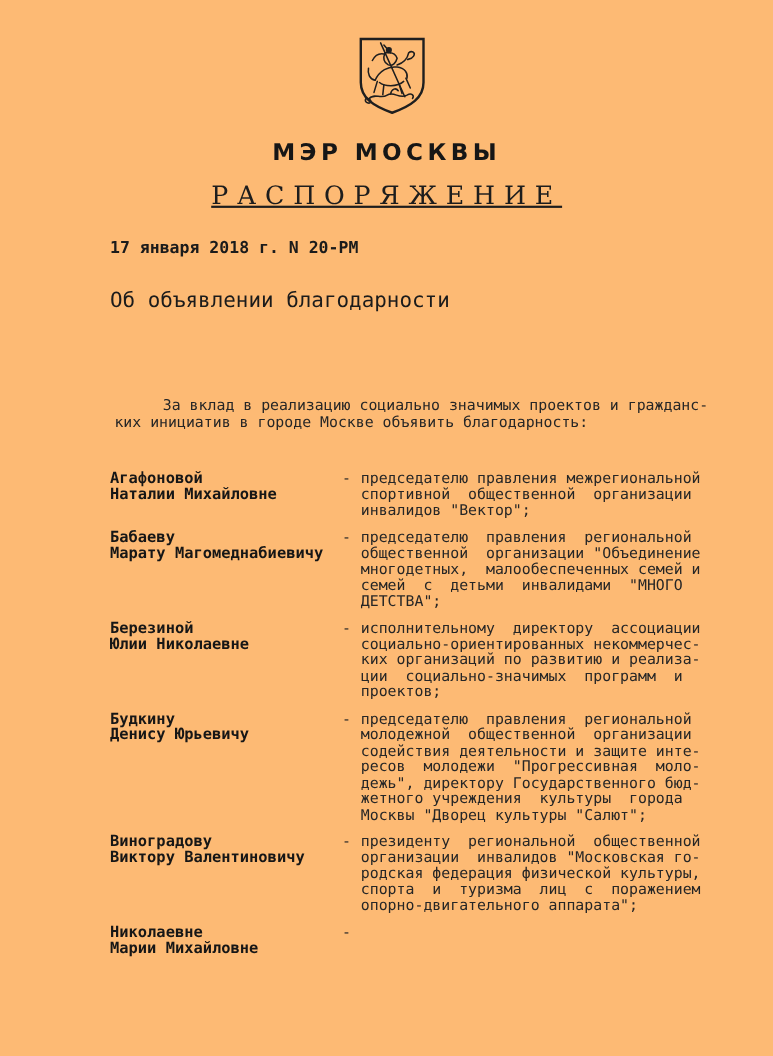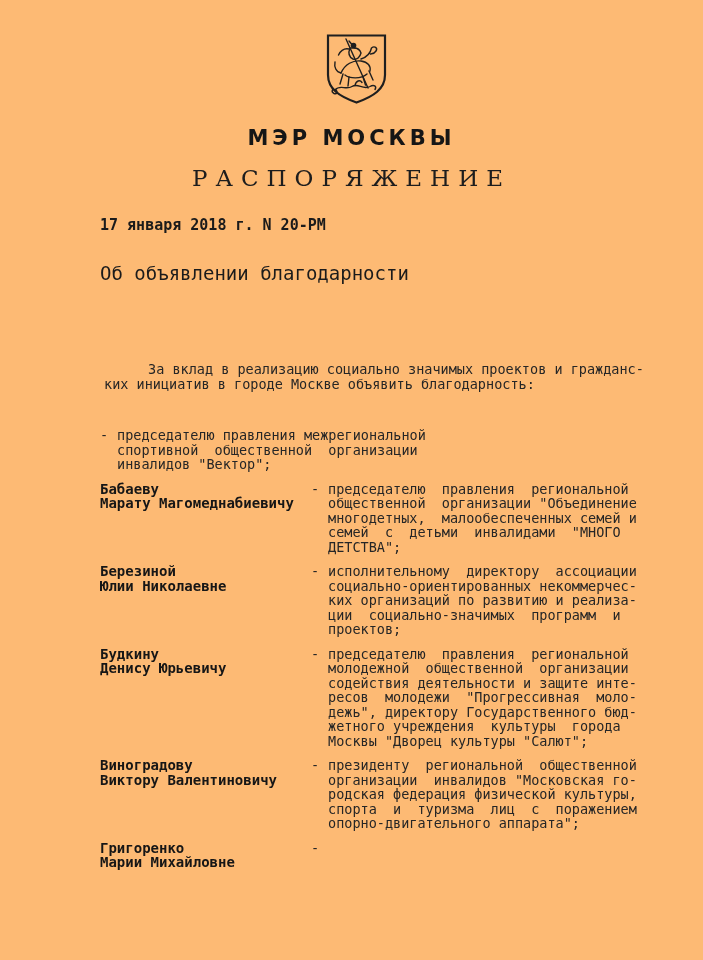--- a/index.html
+++ b/index.html
@@ -28,20 +28,21 @@
   }
   .doc-type {
     position:absolute; top:163px; left:0; width:703px;
     text-align:center;
     font-family:"DejaVu Serif", serif;
     font-weight:400;
     font-size:23px; line-height:30px;
     letter-spacing:8px;
     color:#1d1d1d;
     white-space:nowrap;
+    text-decoration:underline;
   }
   .dateline {
     position:absolute; top:217px; left:100px;
     font-size:15px; line-height:17px;
     font-weight:bold;
     color:#1b1b1b;
     white-space:pre;
   }
   .subject {
     position:absolute; top:265px; left:100px;
@@ -115,20 +116,22 @@
   <div class="dateline">17 января 2018 г. N 20-РМ</div>
 
   <div class="subject">Об объявлении благодарности</div>
 
   <div class="intro">За вклад в реализацию социально значимых проектов и гражданс-
 ких инициатив в городе Москве объявить благодарность:</div>
 
   <div class="entries">
 
     <div class="entry">
+      <div class="entry-names">Агафоновой
+Наталии Михайловне</div>
       <div class="entry-dash">-</div>
       <div class="entry-desc">председателю правления межрегиональной
 спортивной  общественной  организации
 инвалидов "Вектор";</div>
     </div>
 
     <div class="entry">
       <div class="entry-names">Бабаеву
 Марату Магомеднабиевичу</div>
       <div class="entry-dash">-</div>
@@ -168,19 +171,19 @@
 Виктору Валентиновичу</div>
       <div class="entry-dash">-</div>
       <div class="entry-desc">президенту  региональной  общественной
 организации  инвалидов "Московская го-
 родская федерация физической культуры,
 спорта  и  туризма  лиц  с  поражением
 опорно-двигательного аппарата";</div>
     </div>
 
     <div class="entry">
-      <div class="entry-names">Григоренко
+      <div class="entry-names">Николаевне
 Марии Михайловне</div>
       <div class="entry-dash">-</div>
     </div>
 
   </div>
 </div>
 
 </body></html>

